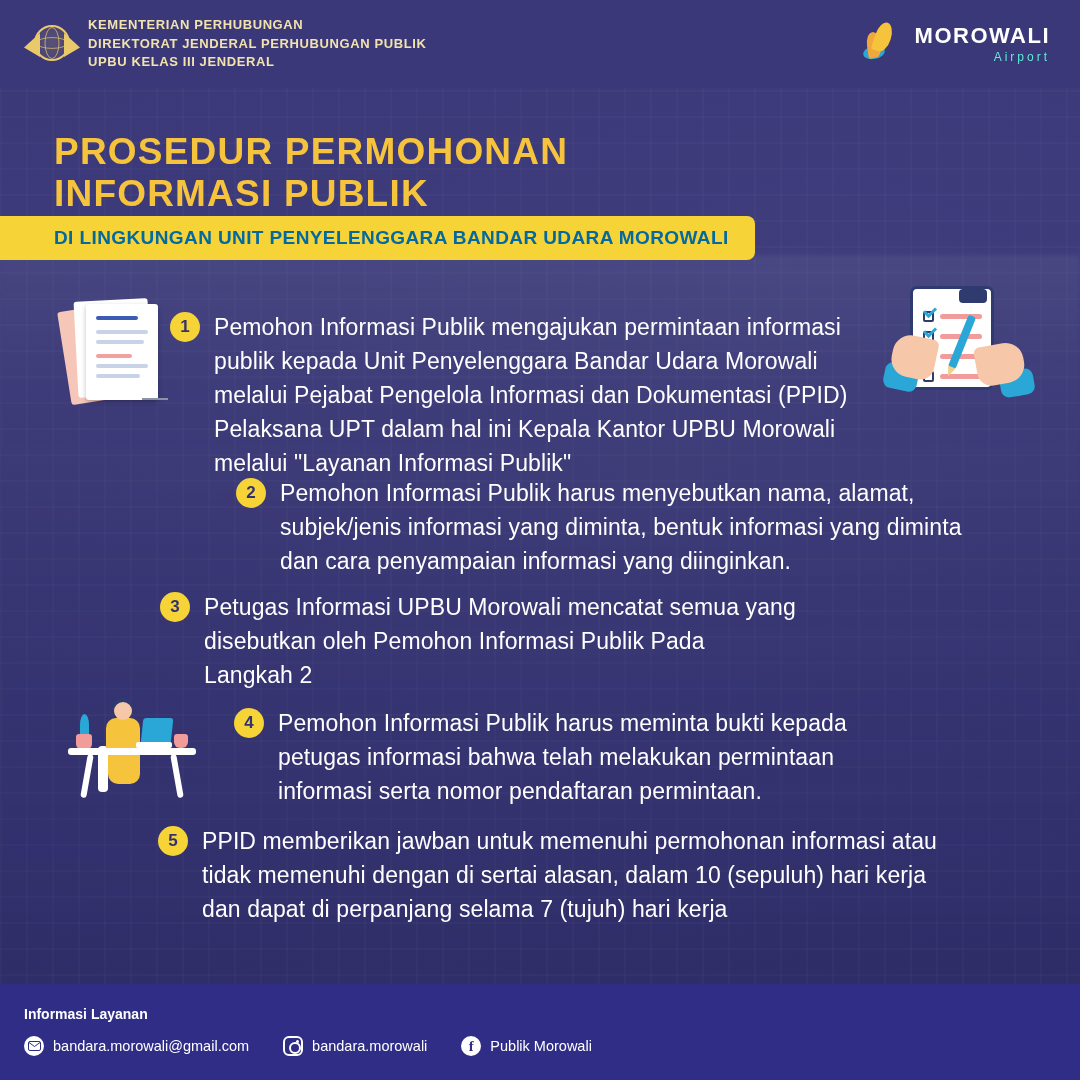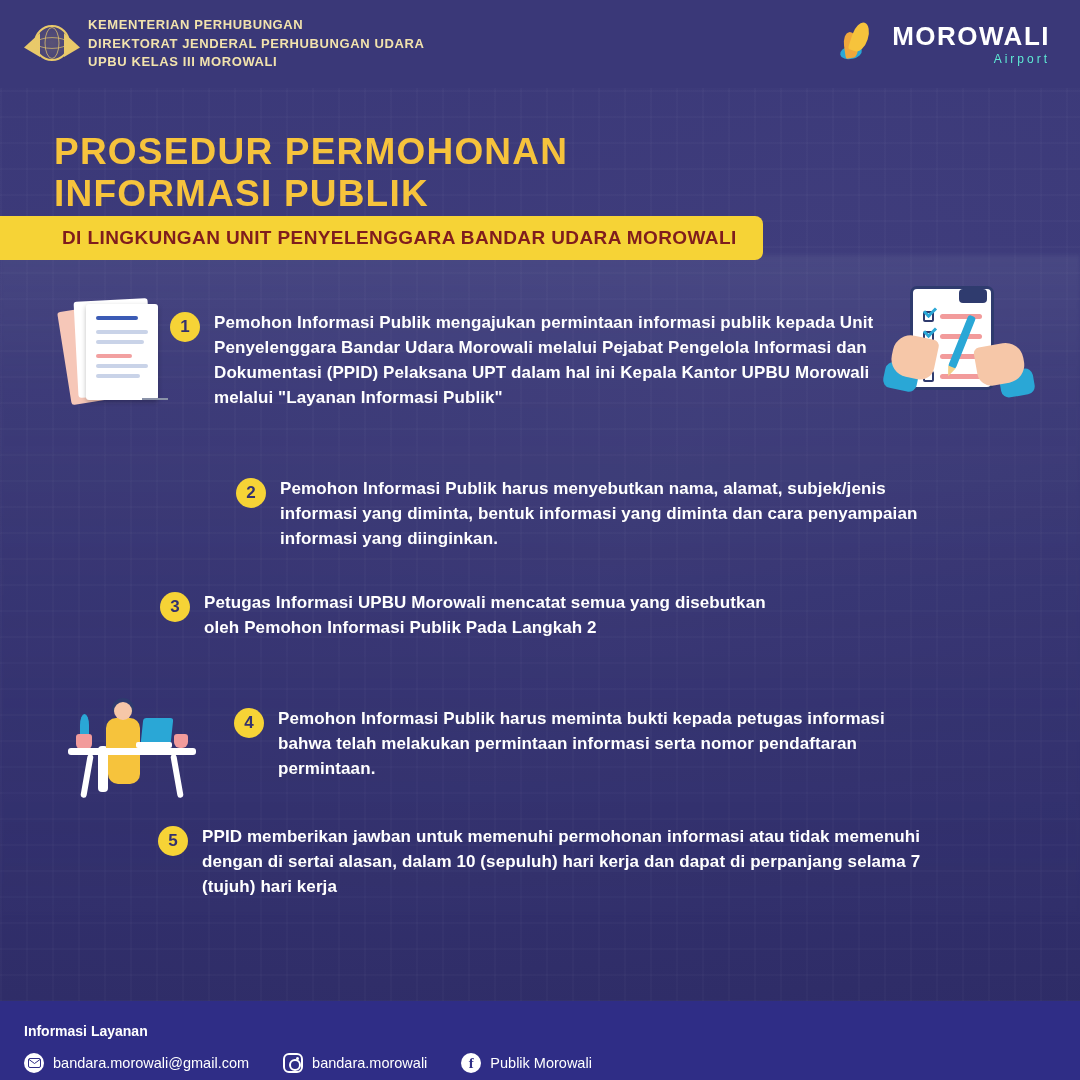--- a/index.html
+++ b/index.html
@@ -72,56 +72,56 @@
   .header-right { margin-left:auto; display:flex; align-items:center; gap:12px; }
   .airport-logo-mark { width:42px; height:48px; position:relative; }
   .airport-logo-mark .f1, .airport-logo-mark .f2, .airport-logo-mark .f3 {
     position:absolute; border-radius:50% 50% 50% 10%;
   }
   .airport-logo-mark .f1 { left:14px; top:2px;  width:16px; height:30px; background:#f6c33c; transform:rotate(18deg); }
   .airport-logo-mark .f2 { left:6px;  top:12px; width:14px; height:26px; background:#f0a73c; transform:rotate(-8deg); }
   .airport-logo-mark .f3 { left:2px;  top:26px; width:22px; height:13px; background:#2aa7d6; border-radius:50% 10% 50% 50%; transform:rotate(-12deg); }
   .airport-name { text-align:left; }
   .airport-name .main {
-    color:#ffffff; font-size:26px; font-weight:bold; letter-spacing:1.5px; line-height:1;
+    color:#ffffff; font-size:22px; font-weight:bold; letter-spacing:1.5px; line-height:1;
   }
   .airport-name .sub {
     color:#5eead4; font-size:12px; letter-spacing:3px; text-align:right; margin-top:3px;
   }
 
   
   .title-block { position:absolute; top:131px; left:54px; }
   .title-line {
     color:#f6c33c; font-size:37px; font-weight:bold;
     letter-spacing:1.2px; line-height:1.14;
     text-transform:uppercase;
   }
   .subtitle-bar {
     position:absolute; top:216px; left:0;
     background:#f6d336;
     padding:11px 26px 11px 54px;
     border-radius:0 8px 8px 0;
   }
   .subtitle-bar span {
-    color:#7f1d1d; font-size:19px; font-weight:bold; letter-spacing:0.4px;margin-left:8px;
+    color:#0369a1; font-size:19px; font-weight:bold; letter-spacing:0.4px;
   }
 
   
   .steps { position:absolute; top:296px; left:0; width:1080px; }
   .step { position:absolute; display:flex; gap:14px; }
   .badge {
     flex:0 0 auto;
     width:30px; height:30px; border-radius:50%;
     background:#f6d336; color:#33316e;
     font-size:17px; font-weight:bold;
     display:flex; align-items:center; justify-content:center;
     margin-top:2px;
   }
   .step-text {
-    color:#ffffff; font-size:17px; font-weight:bold;
+    color:#ffffff; font-size:23px; font-weight:normal;
     line-height:1.48; letter-spacing:0.1px;
   }
   #step1 { top:14px;  left:170px; width:720px; }
   #step2 { top:180px; left:236px; width:730px; }
   #step3 { top:294px; left:160px; width:640px; }
   #step4 { top:410px; left:234px; width:690px; }
   #step5 { top:528px; left:158px; width:800px; }
 
   
   .ill { position:absolute; }
@@ -203,21 +203,21 @@
   .dk-person-legs { position:absolute; left:46px; top:60px; width:32px; height:34px; background:#f6c33c; border-radius:4px 4px 10px 10px; }
   .dk-chair { position:absolute; left:36px; top:56px; width:10px; height:46px; background:#ffffff; border-radius:4px; }
   .dk-laptop-base { position:absolute; left:74px; top:52px; width:36px; height:6px; background:#ffffff; border-radius:2px; }
   .dk-laptop-screen { position:absolute; left:80px; top:28px; width:30px; height:26px; background:#2aa7d6; border-radius:3px; transform:skewX(-6deg); }
   .dk-plant-pot { position:absolute; left:14px; top:44px; width:16px; height:16px; background:#f29b9b; border-radius:3px 3px 6px 6px; }
   .dk-plant-leaf { position:absolute; left:18px; top:24px; width:9px; height:22px; background:#2aa7d6; border-radius:50% 50% 0 0; }
   .dk-cup { position:absolute; left:112px; top:44px; width:14px; height:14px; background:#f29b9b; border-radius:3px 3px 6px 6px; }
 
   
   .footer {
-    position:absolute; bottom:0; left:0; width:1080px; height:79px;
+    position:absolute; bottom:0; left:0; width:1080px; height:96px;
     background:#2f2d86;
     padding:22px 0 0 24px;
   }
   .footer-title {
     color:#ffffff; font-size:14px; font-weight:bold; margin-bottom:14px;
   }
   .contact-row { display:flex; align-items:center; gap:34px; }
   .contact { display:flex; align-items:center; gap:9px; }
   .contact span.lbl { color:#ffffff; font-size:14.5px;text-align:center; }
   .ic {
@@ -247,22 +247,22 @@
 
   <div class="header">
     <div class="header-left">
       <div class="gov-emblem">
         <div class="wing-l"></div>
         <div class="wing-r"></div>
         <div class="globe"></div>
       </div>
       <div class="gov-text">
         <div>KEMENTERIAN PERHUBUNGAN</div>
-        <div>DIREKTORAT JENDERAL PERHUBUNGAN UDARA</div>
-        <div>UPBU KELAS III MOROWALI</div>
+        <div>DIREKTORAT JENDERAL PERHUBUNGAN PUBLIK</div>
+        <div>UPBU KELAS III JENDERAL</div>
       </div>
     </div>
     <div class="header-right">
       <div class="airport-logo-mark">
         <div class="f3"></div>
           <div class="f2"></div>
           <div class="f1"></div>
       </div>
       <div class="airport-name">
         <div class="main">MOROWALI</div>

